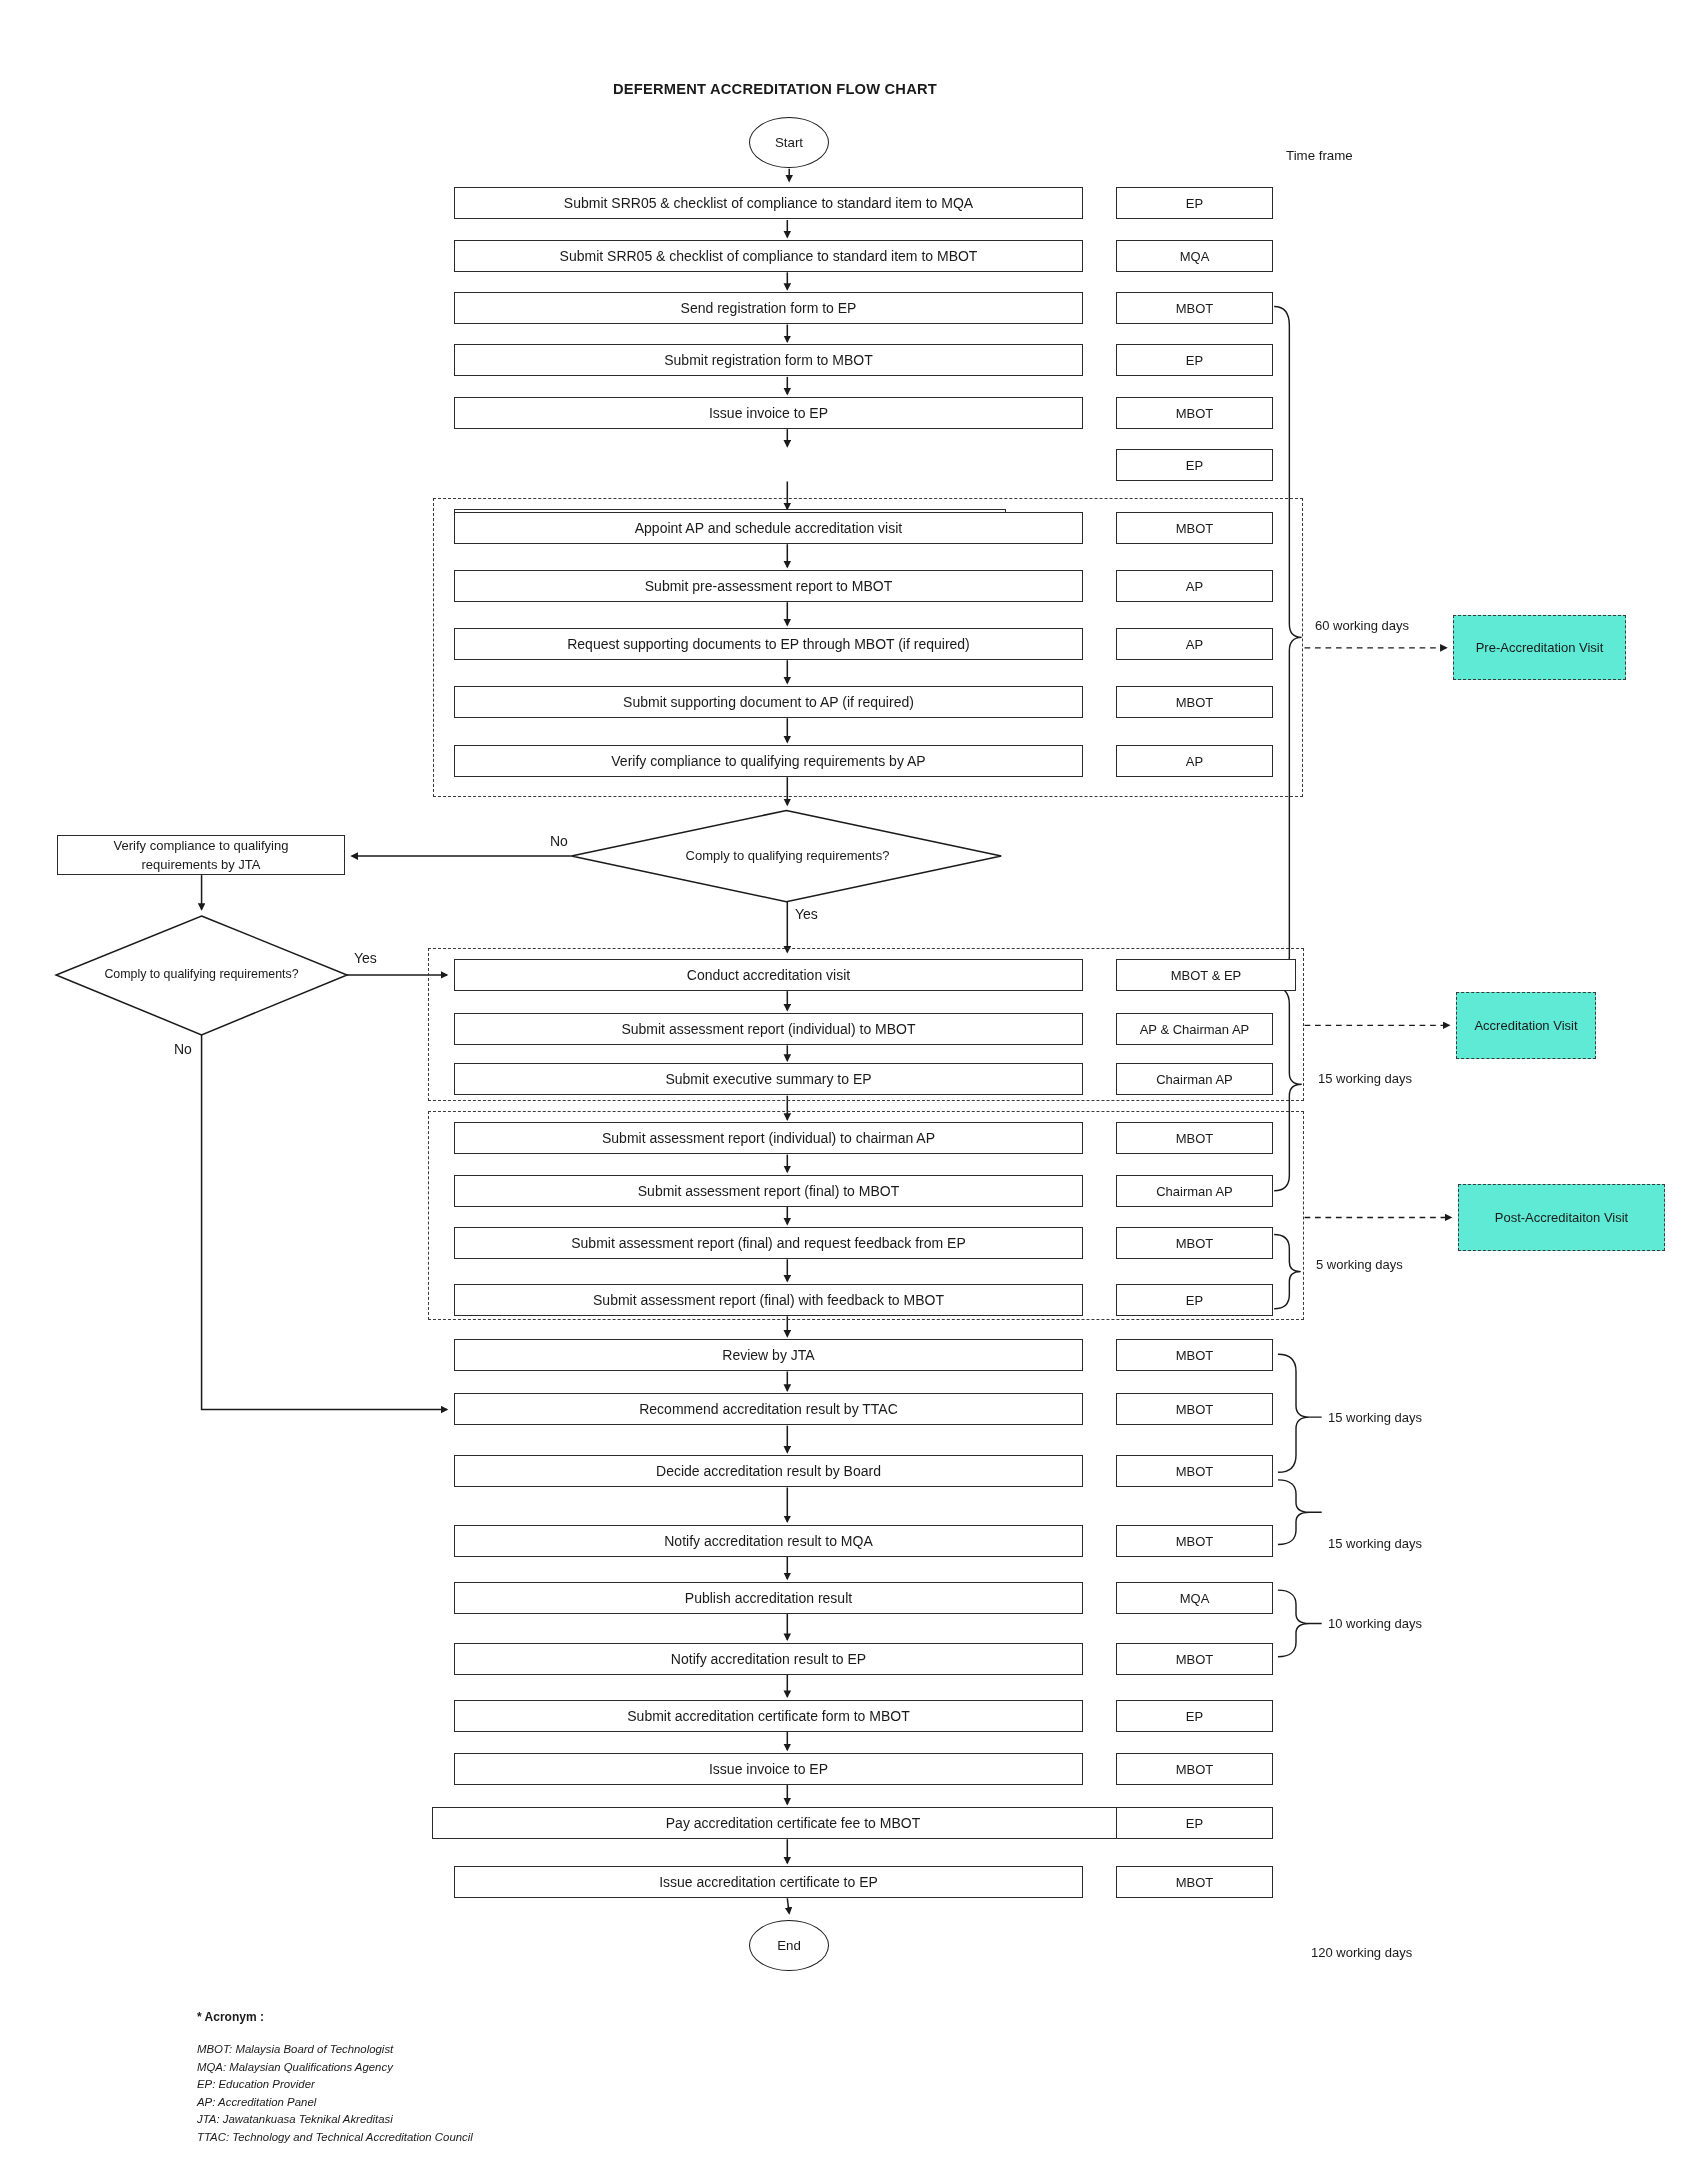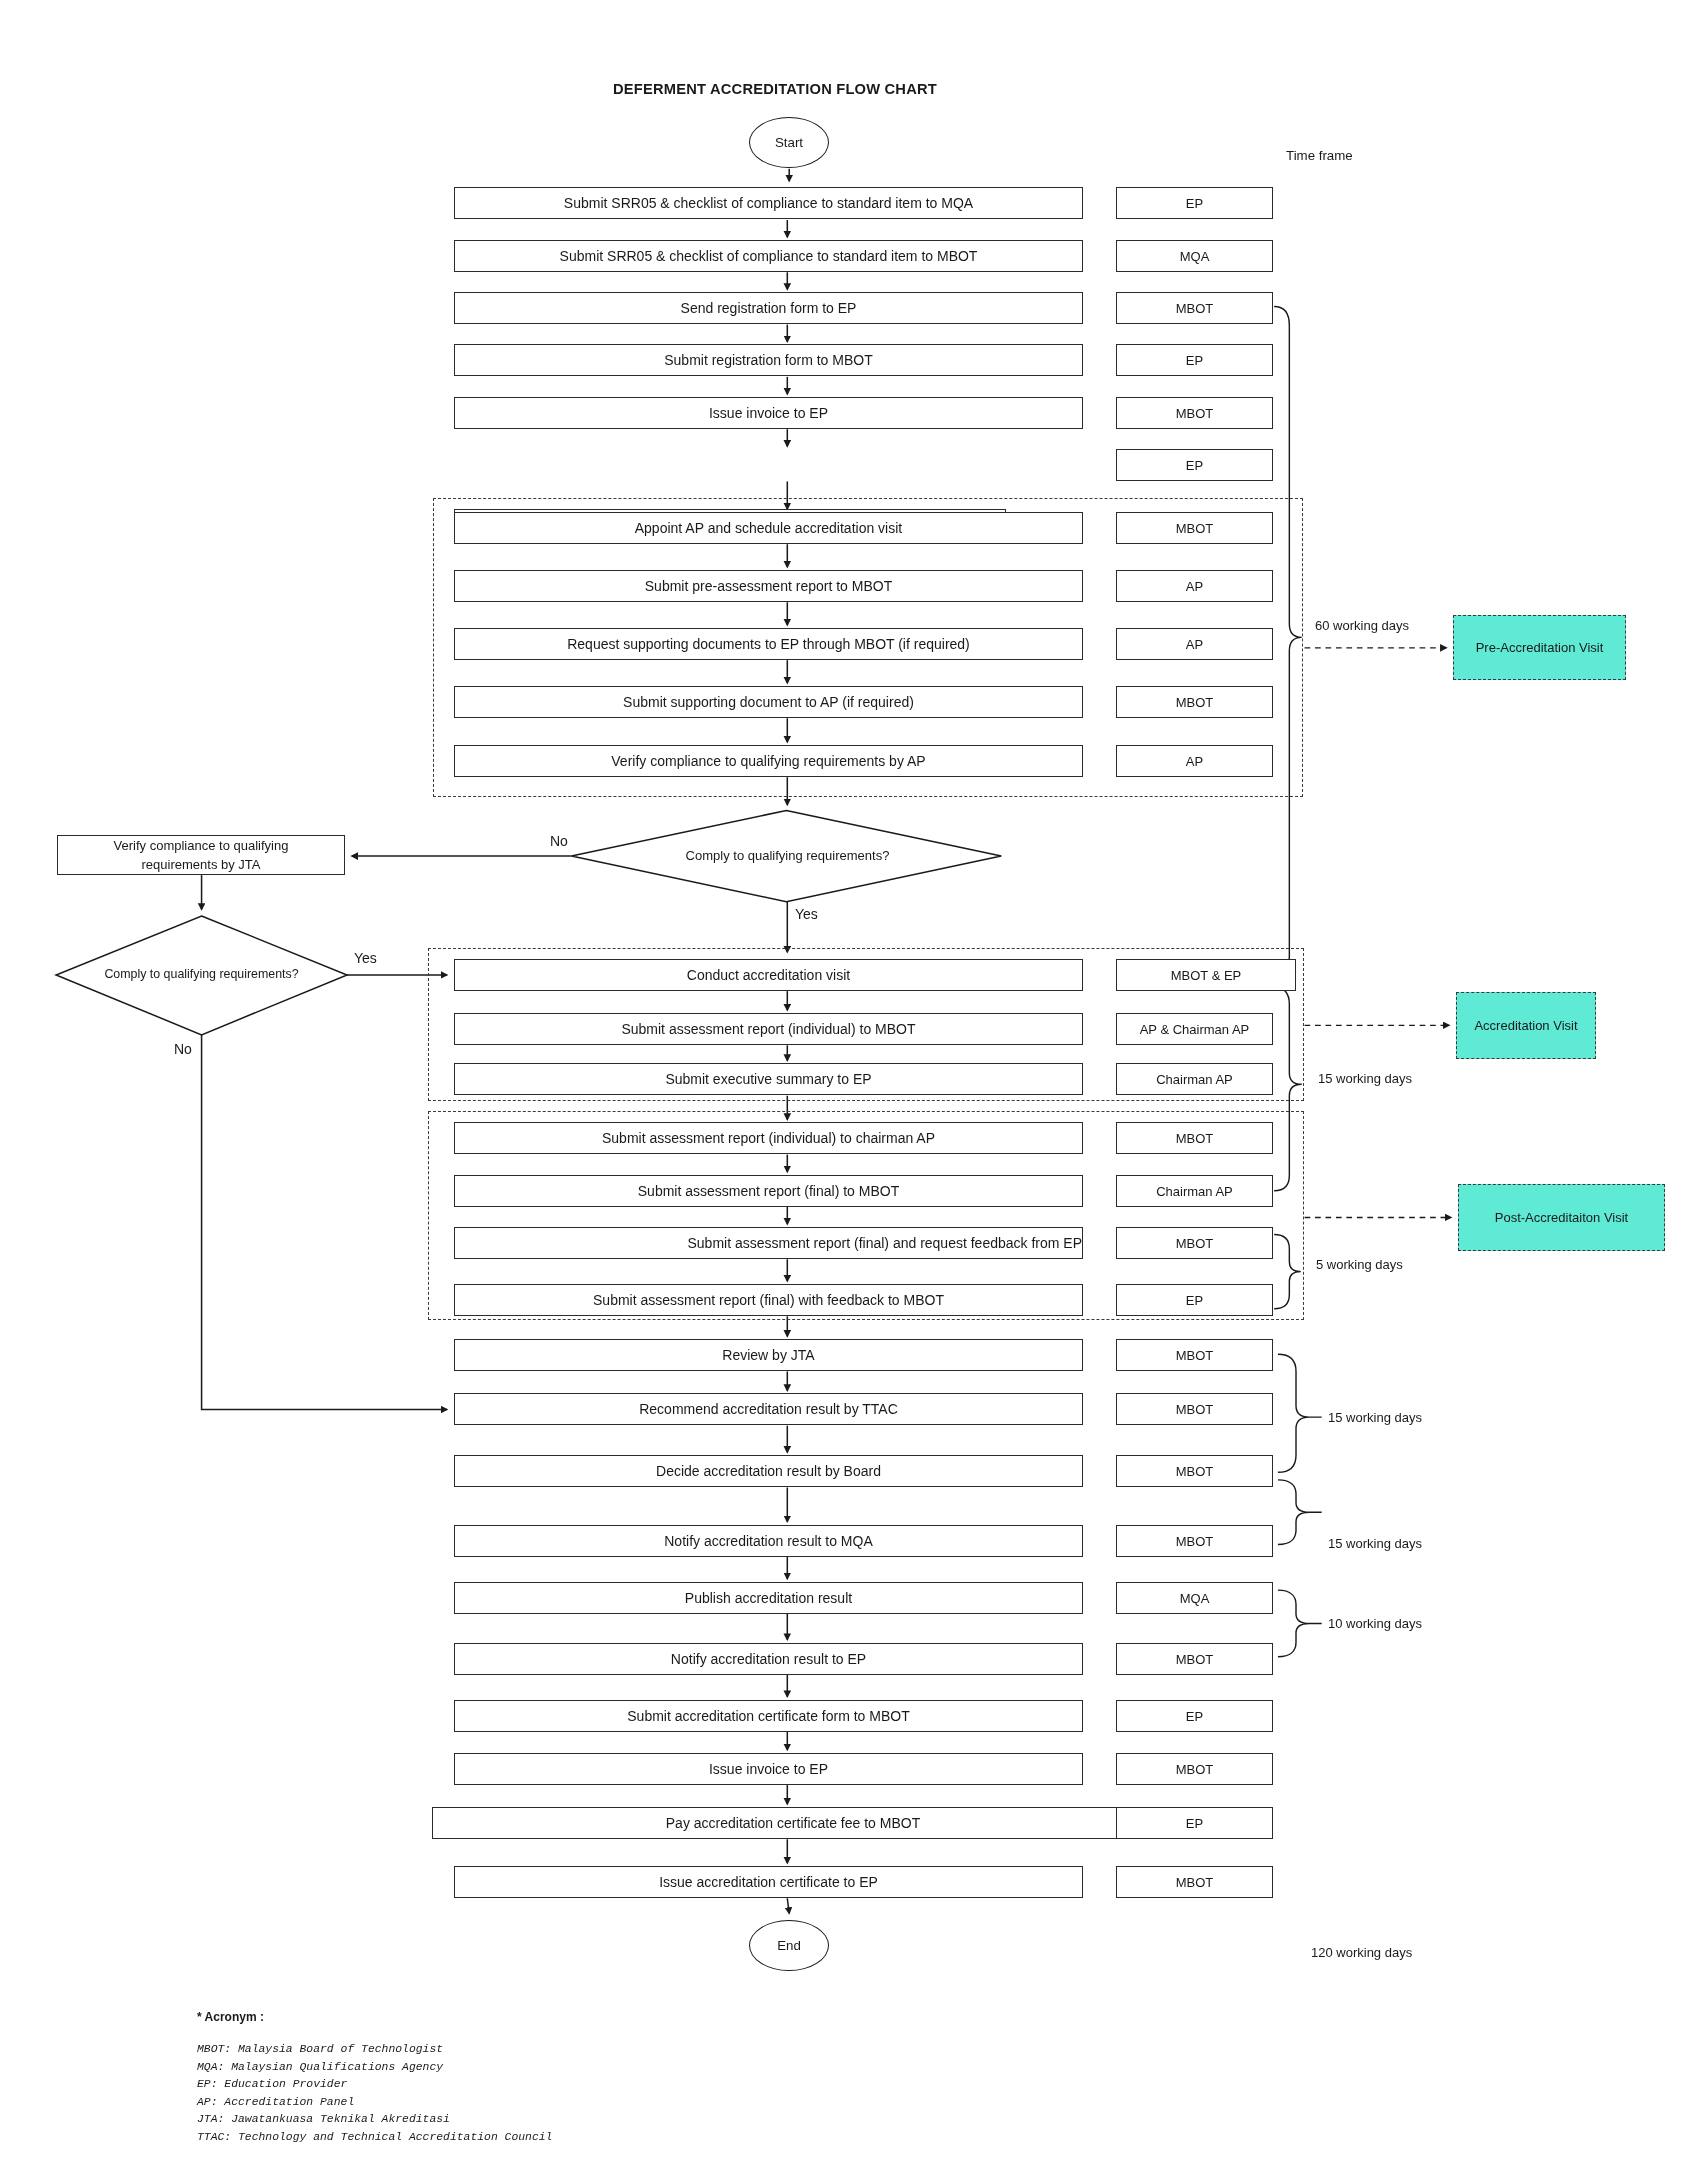--- a/index.html
+++ b/index.html
@@ -239,21 +239,21 @@
     <div>
       <div class="abs pbox ctr" style="left: 454px; top: 1175px; width: 629px; height: 32px;">
           <span>Submit assessment report (final) to MBOT</span>
         </div>
       <div class="abs rolebox ctr" style="left: 1116px; top: 1175px; width: 157px; height: 32px;">
           <span>Chairman AP</span>
         </div>
     </div>
 
     <div>
-      <div class="abs pbox ctr" style="left: 454px; top: 1227px; width: 629px; height: 32px; justify-content: flex-end;">
+      <div class="abs pbox ctr" style="left: 454px; top: 1227px; width: 629px; height: 32px;">
           <span>Submit assessment report (final) and request feedback from EP</span>
         </div>
       <div class="abs rolebox ctr" style="left: 1116px; top: 1227px; width: 157px; height: 32px;">
           <span>MBOT</span>
         </div>
     </div>
 
     <div>
       <div class="abs pbox ctr" style="left: 454px; top: 1284px; width: 629px; height: 32px;">
           <span>Submit assessment report (final) with feedback to MBOT</span>
@@ -373,21 +373,21 @@
 
   <div class="abs lbl" style="left:1315px;top:618px;">60 working days</div>
   <div class="abs lbl" style="left:1318px;top:1071px;">15 working days</div>
   <div class="abs lbl" style="left:1316px;top:1257px;">5 working days</div>
   <div class="abs lbl" style="left:1328px;top:1410px;">15 working days</div>
   <div class="abs lbl" style="left:1328px;top:1536px;">15 working days</div>
   <div class="abs lbl" style="left:1328px;top:1616px;">10 working days</div>
   <div class="abs lbl" style="left:1311px;top:1945px;">120 working days</div>
 
   <div class="abs acro-head" style="left:197px;top:2010px;">* Acronym :</div>
-  <div class="abs" style="left:197px;top:2041px;font-family:Liberation Mono, monospace;">
+  <div class="abs" style="left:197px;top:2041px;">
     <div class="acro-line">MBOT: Malaysia Board of Technologist</div>
     <div class="acro-line">MQA: Malaysian Qualifications Agency</div>
     <div class="acro-line">EP: Education Provider</div>
     <div class="acro-line">AP: Accreditation Panel</div>
     <div class="acro-line">JTA: Jawatankuasa Teknikal Akreditasi</div>
     <div class="acro-line">TTAC: Technology and Technical Accreditation Council</div>
   </div>
 
 </div>
 

